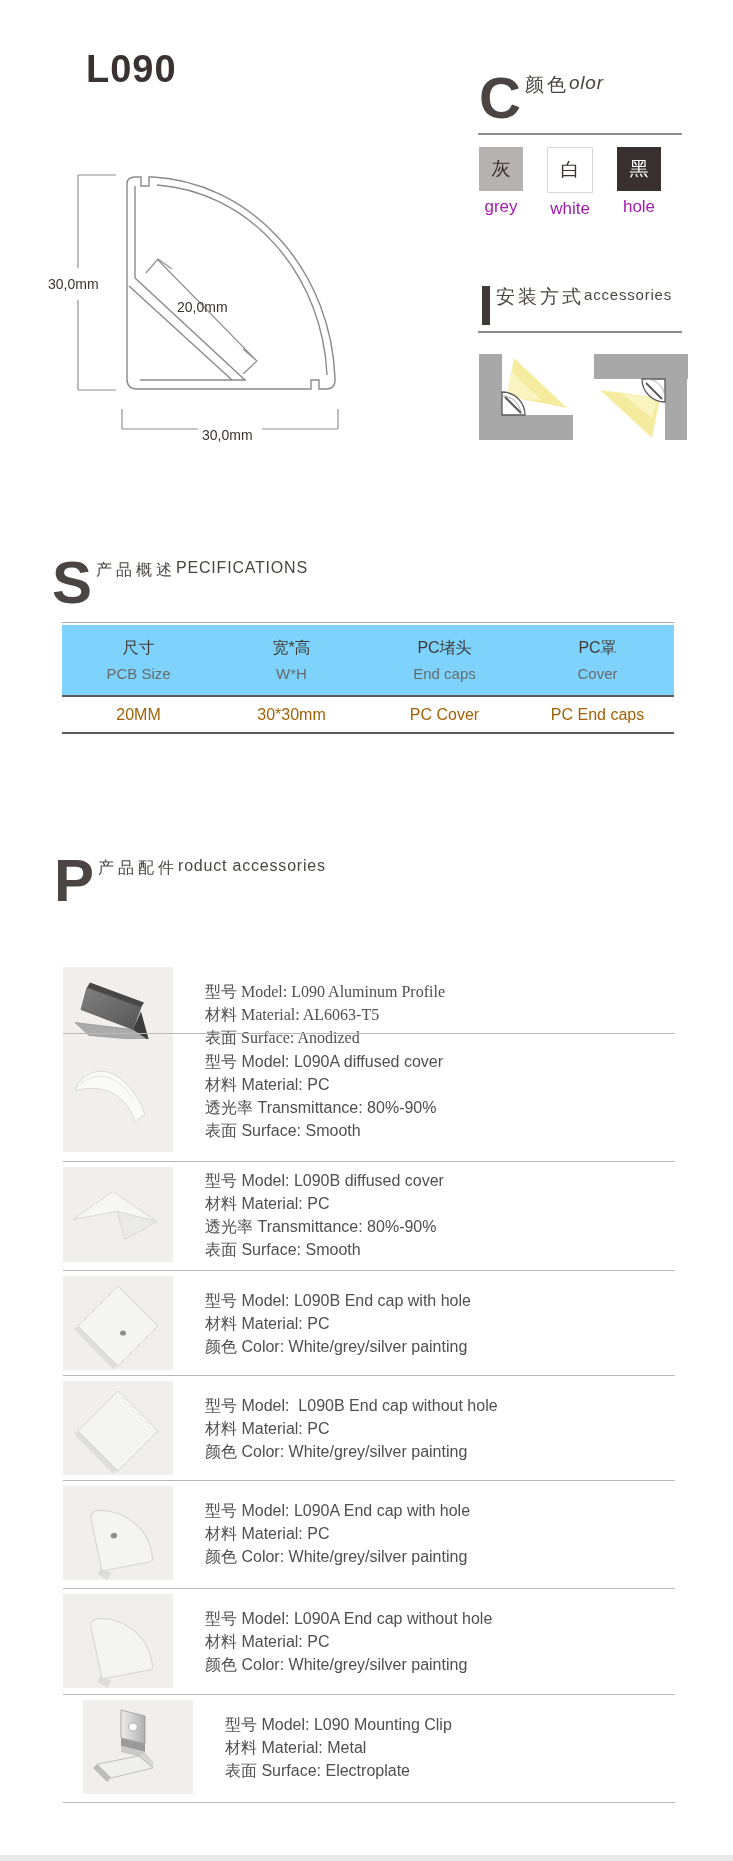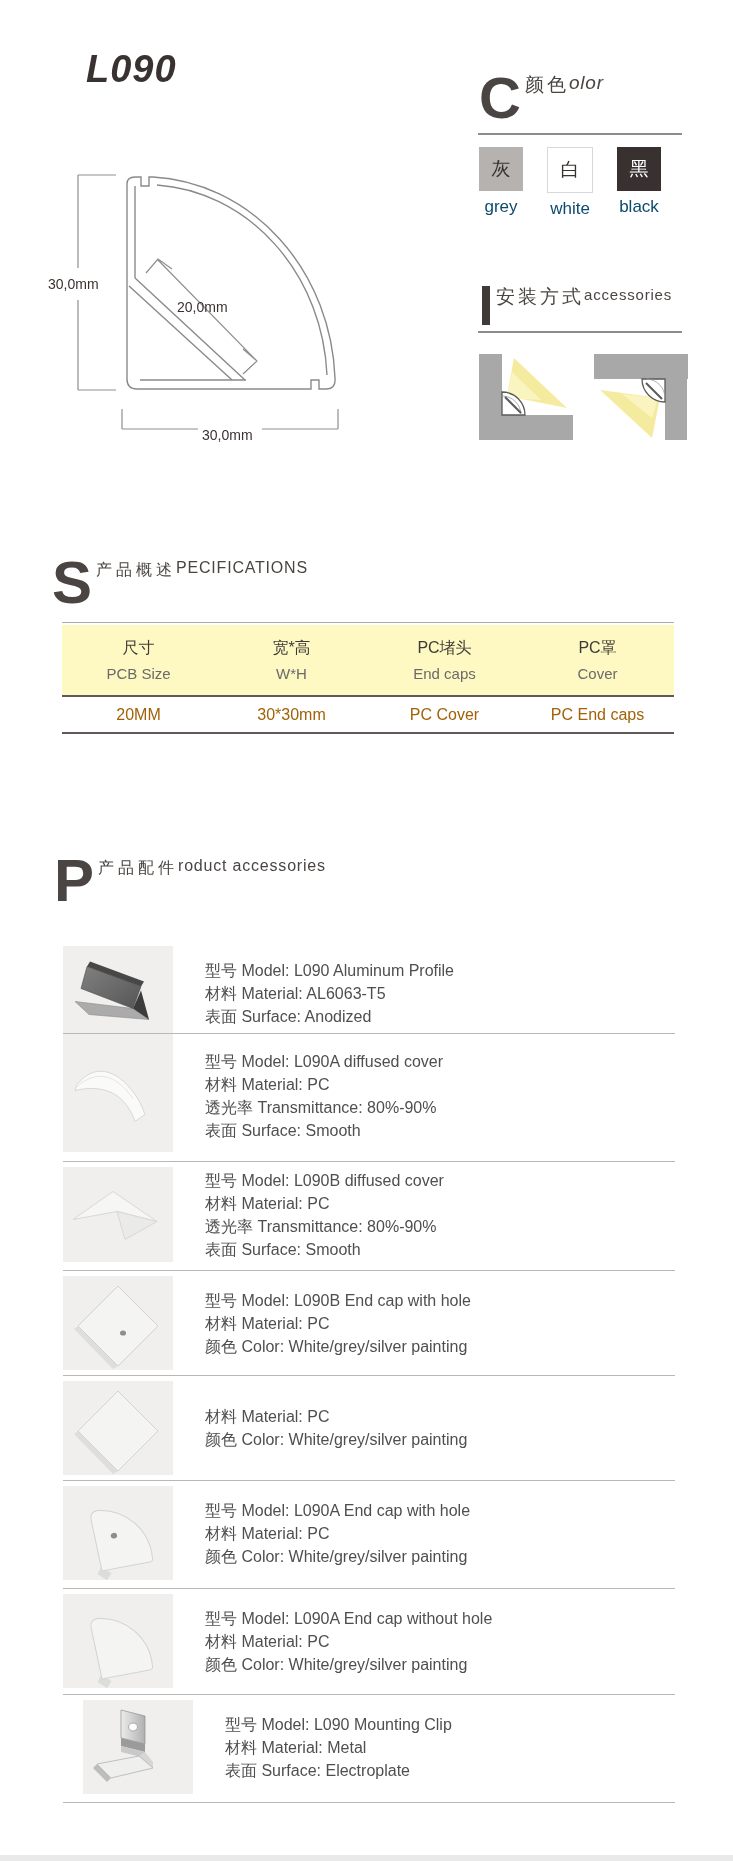--- a/index.html
+++ b/index.html
@@ -22,26 +22,26 @@
   .underline{height:2px;background:#8d8d8d;}
   .i-bar{width:8px;height:39px;background:#3f3a37;}
 
   
   .swatch-col{position:absolute;display:flex;flex-direction:column;align-items:center;}
   .swatch{width:44px;height:44px;display:flex;align-items:center;justify-content:center;
           font-size:19px;}
   .swatch-grey{background:#b5b2af;color:#3a3230;}
   .swatch-white{background:#ffffff;color:#3a3230;border:1px solid #d8d8d8;}
   .swatch-black{background:#393130;color:#ffffff;}
-  .swatch-label{margin-top:6px;font-size:17px;color:#0c4a6e;white-space:nowrap;}
+  .swatch-label{margin-top:6px;font-size:17px;color:#a21caf;white-space:nowrap;}
 
   
   .spec-table{position:absolute;left:62px;top:622px;width:612px;}
   .spec-hairline{height:1px;background:#ababab;}
-  .spec-header{display:flex;background:#fef9c3;height:70px;margin-top:2px;}
+  .spec-header{display:flex;background:#7dd3fc;height:70px;margin-top:2px;}
   .spec-col{flex:1;display:flex;flex-direction:column;align-items:center;justify-content:center;gap:6px;}
   .spec-zh{font-size:16px;color:#3f3a37;}
   .spec-en{font-size:15px;color:#6a6a6a;}
   .spec-dark{height:2px;background:#5f5a57;}
   .spec-values{display:flex;height:35px;align-items:center;}
   .spec-val{flex:1;text-align:center;font-size:16px;color:#a16207;}
 
   
   .acc-row{position:absolute;left:63px;width:612px;display:flex;}
   .acc-thumb{width:110px;flex:none;background:#f0efed;display:flex;align-items:center;justify-content:center;}
@@ -52,21 +52,21 @@
 
   .footer-bar{position:absolute;left:0;top:1855px;width:733px;height:6px;background:#e9e9e9;}
 
   svg text{font-family:"Liberation Sans",sans-serif;}
 </style>
 </head>
 <body>
 
 <div class="canvas">
 
-  <div class="abs page-title" style="left:86px;top:48px;font-style:italic;">L090</div>
+  <div class="abs page-title" style="left:86px;top:48px;">L090</div>
 
   <svg class="abs" style="left:40px;top:128px;" width="310" height="320" viewBox="0 0 310 320">
     <g stroke="#8f8f8f" stroke-width="1.2" fill="none">
 
       <path d="M38,47 V140 M38,172 V262 M38,47 H76 M38,262 H76"></path>
 
       <path d="M82,301 H158 M222,301 H298 M82,301 V281 M298,301 V281"></path>
 
       <path d="M118,132 L216,232 M106,145 L118,131 L132,141 M203,221 L217,233 L203,246"></path>
     </g>
@@ -102,21 +102,21 @@
   <div class="swatch-col" style="left:479px;top:147px;">
     <div class="swatch swatch-grey">灰</div>
     <div class="swatch-label">grey</div>
   </div>
   <div class="swatch-col" style="left:547px;top:147px;">
     <div class="swatch swatch-white">白</div>
     <div class="swatch-label">white</div>
   </div>
   <div class="swatch-col" style="left:617px;top:147px;">
     <div class="swatch swatch-black">黑</div>
-    <div class="swatch-label">black</div>
+    <div class="swatch-label">hole</div>
   </div>
 
   <div class="abs sec-head" style="left:482px;top:286px;">
     <span class="i-bar"></span>
     <span class="sec-lines" style="margin-left:6px;">
       <span class="sec-zh sm">安装方式</span>
       <span class="sec-en sm">accessories</span>
     </span>
   </div>
   <div class="abs underline" style="left:478px;top:331px;width:204px;"></div>
@@ -179,21 +179,21 @@
   </div>
 
   <div class="abs sec-head" style="left:54px;top:856px;">
     <span class="big-letter">P</span>
     <span class="sec-lines">
       <span class="sec-zh">产品配件</span>
       <span class="sec-en">roduct accessories</span>
     </span>
   </div>
 
-  <div class="acc-row" style="top:946px;height:95px;">
+  <div class="acc-row" style="top:967px;height:95px;font-family:Liberation Serif, serif;">
     <div class="acc-thumb">
       <svg viewBox="0 0 110 94">
         <defs>
             <linearGradient id="g1" x1="0" y1="0" x2="1" y2="1">
           <stop offset="0" stop-color="#808080"></stop>
               <stop offset="1" stop-color="#565656"></stop>
         </linearGradient>
           </defs>
         <polygon points="12,55 70,62 86,73 26,68" fill="#ababab" stroke="#8a8a8a" stroke-width="0.6"></polygon>
         <polygon points="70,62 86,73 78,44" fill="#3c3c3c"></polygon>
@@ -258,20 +258,21 @@
   <div class="acc-divider" style="top:1375px;"></div>
 
   <div class="acc-row" style="top:1381px;height:94px;">
     <div class="acc-thumb">
       <svg viewBox="0 0 110 94">
         <polygon points="15,50 55,90 50,93 11,53" fill="#dededd"></polygon>
         <polygon points="55,10 95,50 55,90 15,50" fill="#f4f4f3" stroke="#d3d3d2" stroke-width="1"></polygon>
       </svg>
     </div>
     <div class="acc-text">
+      <div>型号 Model:  L090B End cap without hole</div>
       <div>材料 Material: PC</div>
       <div>颜色 Color: White/grey/silver painting</div>
     </div>
   </div>
   <div class="acc-divider" style="top:1480px;"></div>
 
   <div class="acc-row" style="top:1486px;height:94px;">
     <div class="acc-thumb">
       <svg viewBox="0 0 110 94">
         <g transform="rotate(-12 50 55)">

